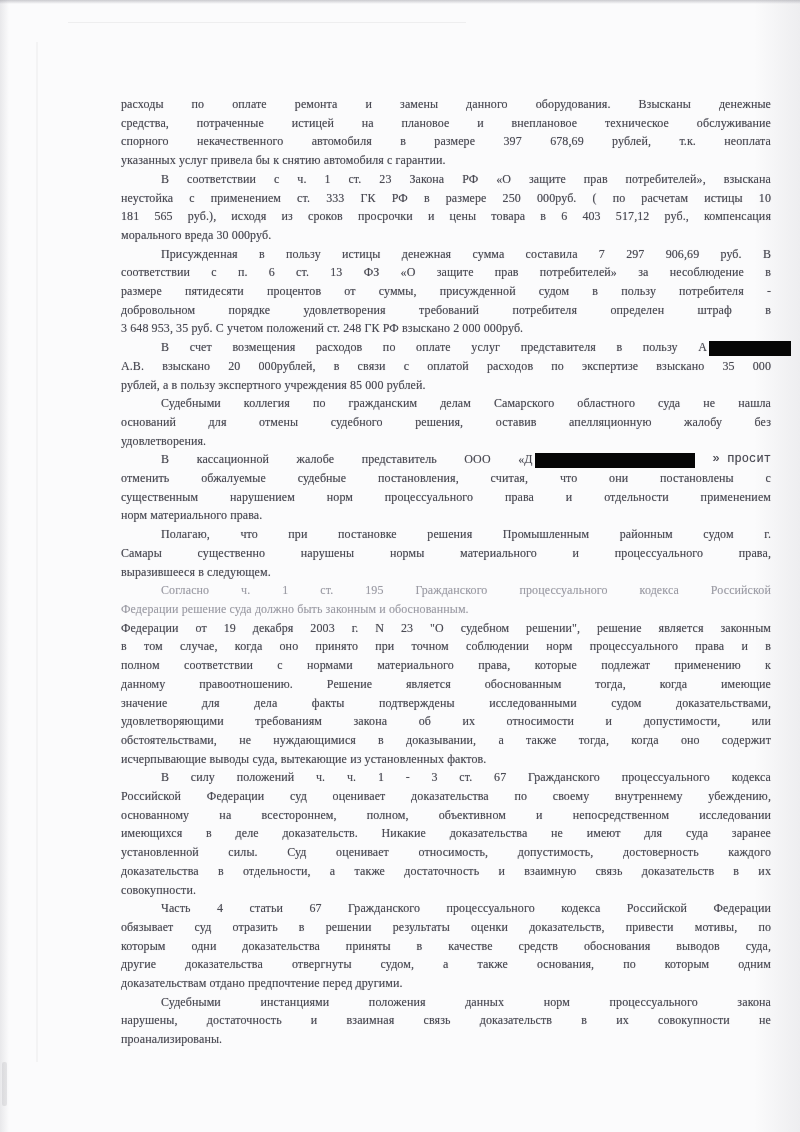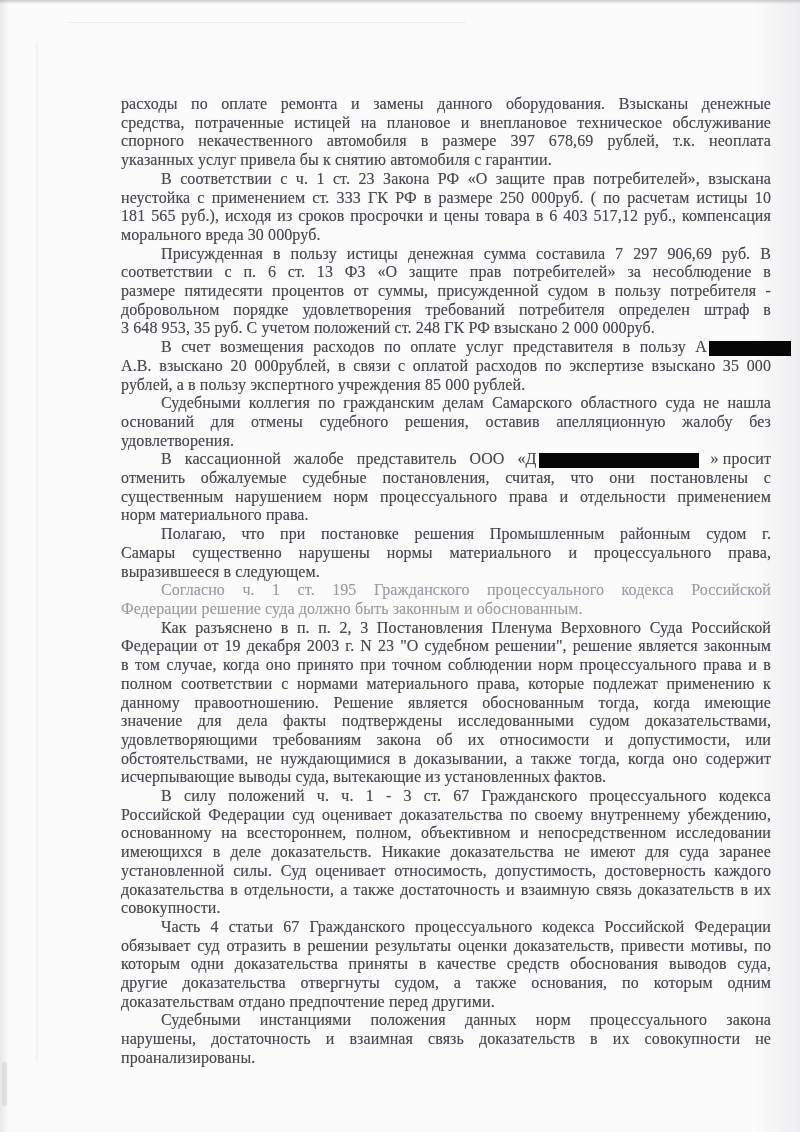--- a/index.html
+++ b/index.html
@@ -21,35 +21,35 @@
     background:linear-gradient(to right,rgba(118,118,130,.14),rgba(118,118,130,0));}
   .right-band{right:0;top:0;bottom:0;width:46px;
     background:linear-gradient(to right,rgba(118,118,130,0),rgba(118,118,130,.10));}
   .seam{left:36px;top:42px;bottom:70px;width:2px;background:rgba(90,90,102,.05);}
   .paper-edge{left:68px;top:22px;width:398px;height:1px;background:rgba(0,0,0,.05);}
   .corner-smudge{left:2px;bottom:26px;width:5px;height:44px;background:rgba(118,118,130,.15);border-radius:2px;}
 
   
   .text-block{
     position:absolute;left:121px;top:95px;width:650px;
-    font-size:16px;line-height:18.7px;
+    font-size:12px;line-height:18.7px;
     color:var(--ink);
     letter-spacing:.1px;
     text-shadow:0 0 .7px rgba(74,74,85,.5);
   }
   .para{margin:0;}
   .para.faded{color:var(--faded);text-shadow:0 0 .7px rgba(155,155,164,.4);}
   .line{text-align:justify;text-align-last:justify;}
   .line.last{text-align-last:left;}
   .line.indent{text-indent:40px;}
   
   .line.seg{display:flex;align-items:center;text-indent:0;}
   .line.seg.indent{padding-left:40px;text-indent:0;}
   .segtext{flex:1 1 auto;text-align:justify;text-align-last:justify;}
-  .segtrail{flex:0 0 auto;padding-left:12px;text-align:right;}
+  .segtrail{flex:0 0 auto;padding-left:18px;text-align:right;font-family:Liberation Mono, monospace;}
   .redact{flex:0 0 auto;display:inline-block;height:15px;background:var(--redact);margin-left:2px;position:relative;top:1px;}
   .line.seg.overflow{margin-right:-20px;}
 </style>
 </head>
 <body>
 
 <div class="page">
   <div class="artifact top-edge"></div>
   <div class="artifact left-edge"></div>
   <div class="artifact right-band"></div>
@@ -103,21 +103,20 @@
       <div class="para">
         <div class="line indent">Полагаю, что при постановке решения Промышленным районным судом г.</div>
         <div class="line">Самары существенно нарушены нормы материального и процессуального права,</div>
         <div class="line last">выразившееся в следующем.</div>
       </div>
       <div class="para faded">
         <div class="line indent">Согласно ч. 1 ст. 195 Гражданского процессуального кодекса Российской</div>
         <div class="line last">Федерации решение суда должно быть законным и обоснованным.</div>
       </div>
       <div class="para">
-        <div class="line indent">Как разъяснено в п. п. 2, 3 Постановления Пленума Верховного Суда Российской</div>
         <div class="line">Федерации от 19 декабря 2003 г. N 23 "О судебном решении", решение является законным</div>
         <div class="line">в том случае, когда оно принято при точном соблюдении норм процессуального права и в</div>
         <div class="line">полном соответствии с нормами материального права, которые подлежат применению к</div>
         <div class="line">данному правоотношению. Решение является обоснованным тогда, когда имеющие</div>
         <div class="line">значение для дела факты подтверждены исследованными судом доказательствами,</div>
         <div class="line">удовлетворяющими требованиям закона об их относимости и допустимости, или</div>
         <div class="line">обстоятельствами, не нуждающимися в доказывании, а также тогда, когда оно содержит</div>
         <div class="line last">исчерпывающие выводы суда, вытекающие из установленных фактов.</div>
       </div>
       <div class="para">

